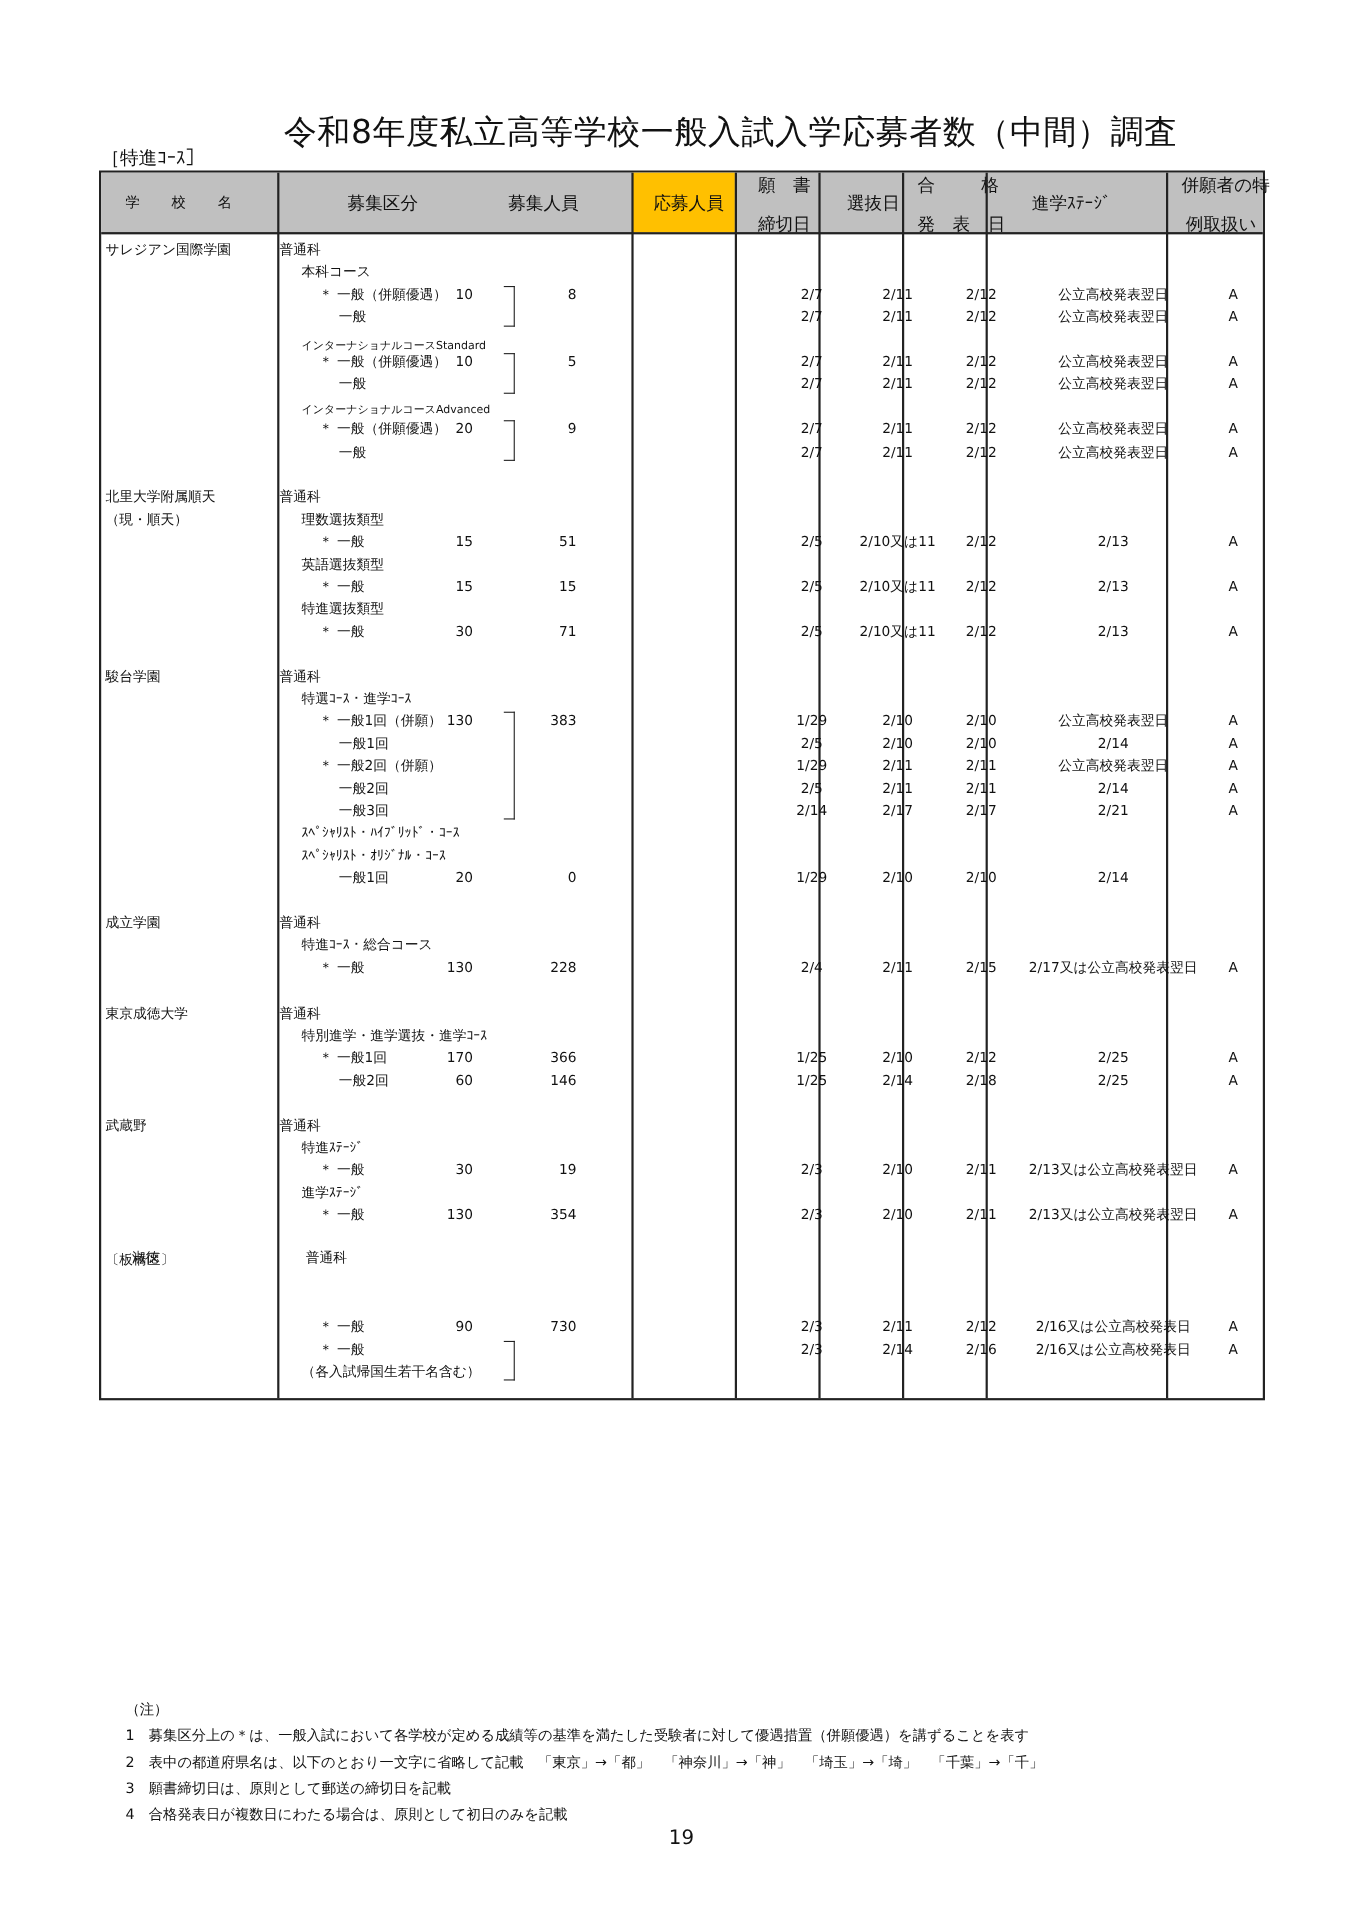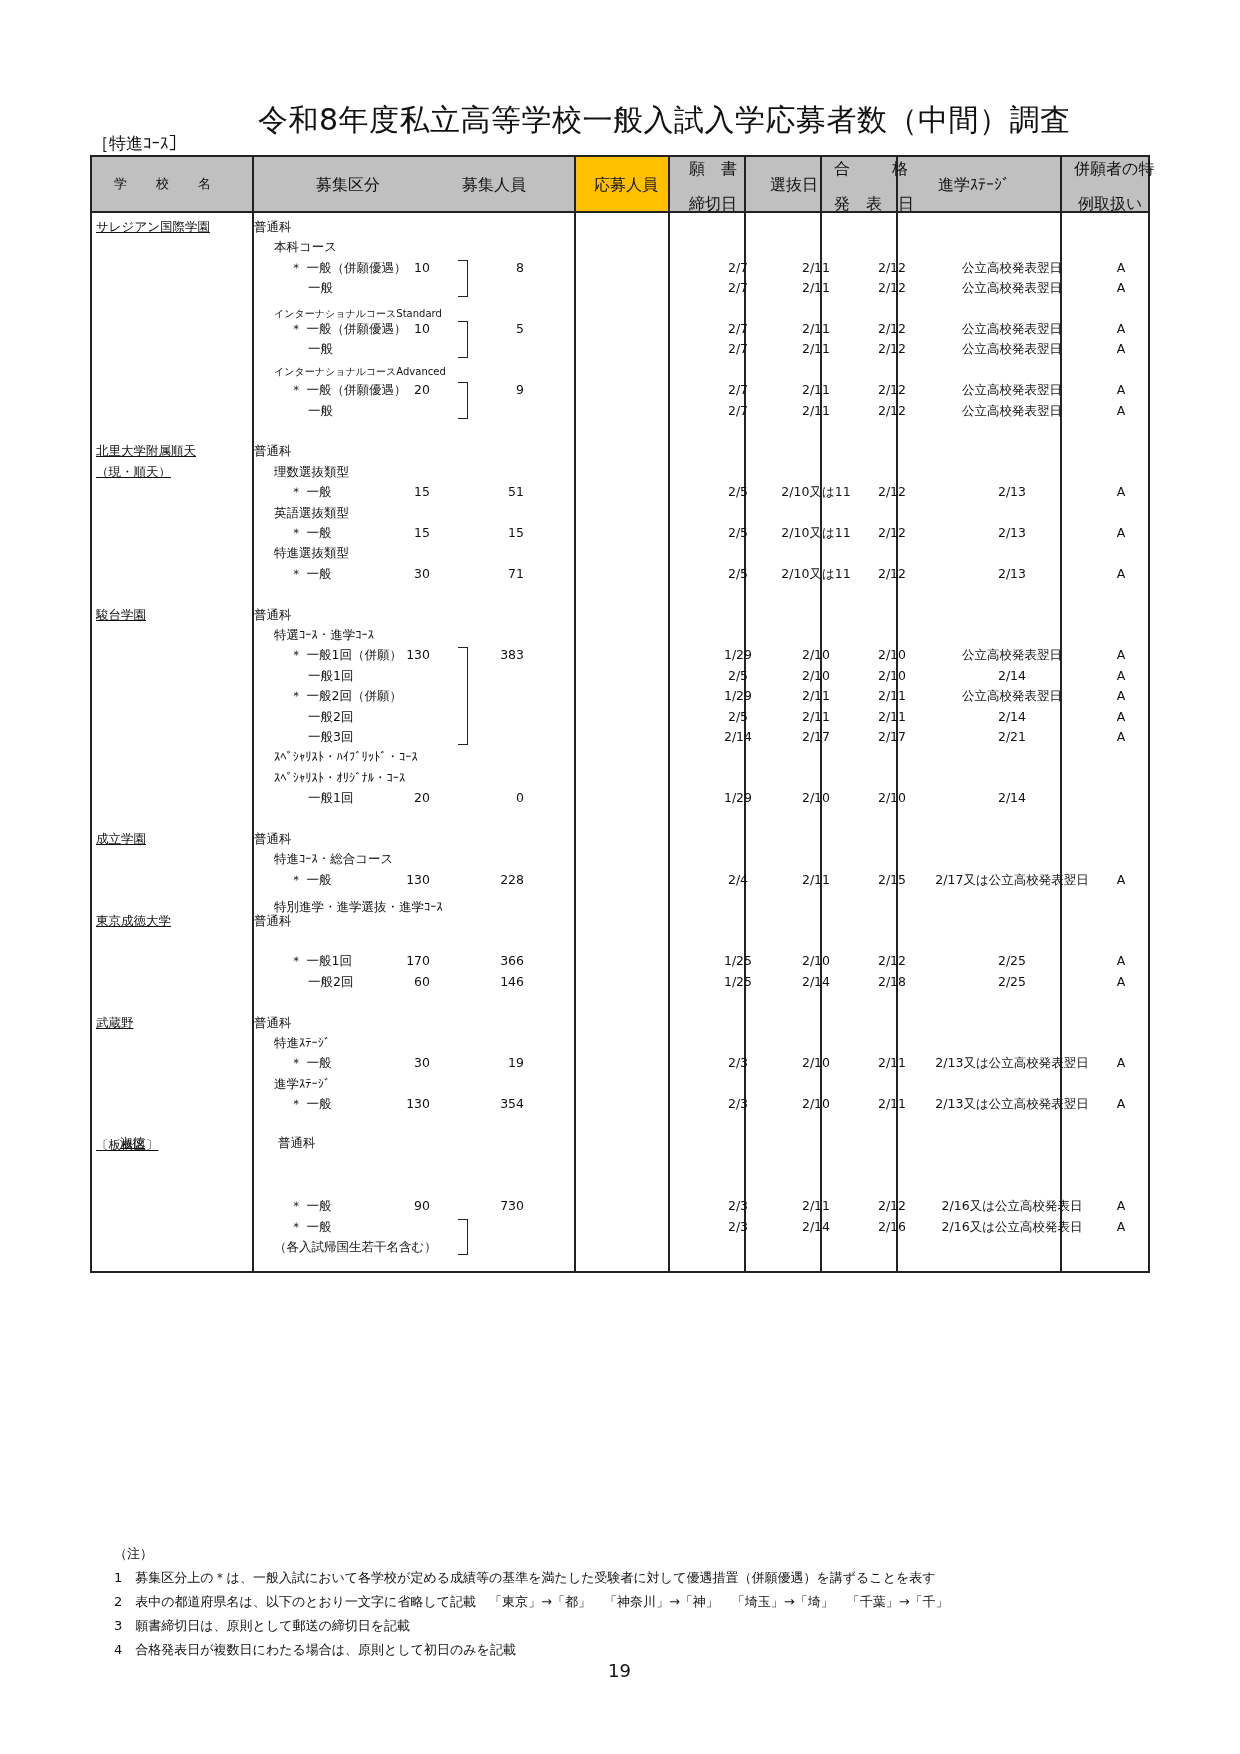--- a/index.html
+++ b/index.html
@@ -7,21 +7,21 @@
   .title { position:absolute; left:258px; top:100px; font-size:30px; letter-spacing:0.5px; }
   .subtitle { position:absolute; left:92px; top:132px; font-size:17px; }
   .table { position:absolute; left:90px; top:155px; width:1060px; height:1118px; border:2px solid #222; box-sizing:border-box; }
   .hdr { position:absolute; left:0; top:0; width:100%; height:56px; background:#c0c0c0; border-bottom:2px solid #222; box-sizing:border-box; }
   .vline { position:absolute; top:0; bottom:0; width:0; border-left:2px solid #222; }
   .hcell { position:absolute; top:0; height:54px; font-size:12.5px; }
   .applicants-hdr { background:#ffc000; }
   .hc { position:absolute; white-space:nowrap; }
   .row { position:absolute; left:0; width:100%; height:20px; font-size:12.5px; }
   .row span { position:absolute; white-space:nowrap; top:2px; }
-  .c-school { left:4px;text-decoration:underline; }
+  .c-school { left:4px; }
   .c-div { left:162px; }
   .c-div.l1 { left:182px; }
   .c-div.l2 { left:198px; }
   .c-div.l3 { left:216px; }
   .c-div.small { font-size:10px; top:5px; }
   .c-cap { right:718px; text-align:right; }
   .c-app { right:624px; text-align:right; }
   .c-dl { left:608px; width:76px; text-align:center; }
   .c-sel { left:686px; width:76px; text-align:center; }
   .c-pass { left:762px; width:76px; text-align:center; }
@@ -257,21 +257,21 @@
         <span class="c-sel">2/11</span>
         <span class="c-pass">2/15</span>
         <span class="c-proc">2/17又は公立高校発表翌日</span>
         <span class="c-sp">A</span>
       </div>
       <div class="row" style="top: 733.2px;"></div>
       <div class="row" style="top: 753.6px;">
         <span class="c-school">東京成徳大学</span>
         <span class="c-div l0">普通科</span>
       </div>
-      <div class="row" style="top: 740px;">
+      <div class="row" style="top: 774px;">
         <span class="c-div l1">特別進学・進学選抜・進学ｺｰｽ</span>
       </div>
       <div class="row" style="top: 794.4px;">
         <span class="c-div l2">＊ 一般1回</span>
         <span class="c-cap">170</span>
         <span class="c-app">366</span>
         <span class="c-dl">1/25</span>
         <span class="c-sel">2/10</span>
         <span class="c-pass">2/12</span>
         <span class="c-proc">2/25</span>

